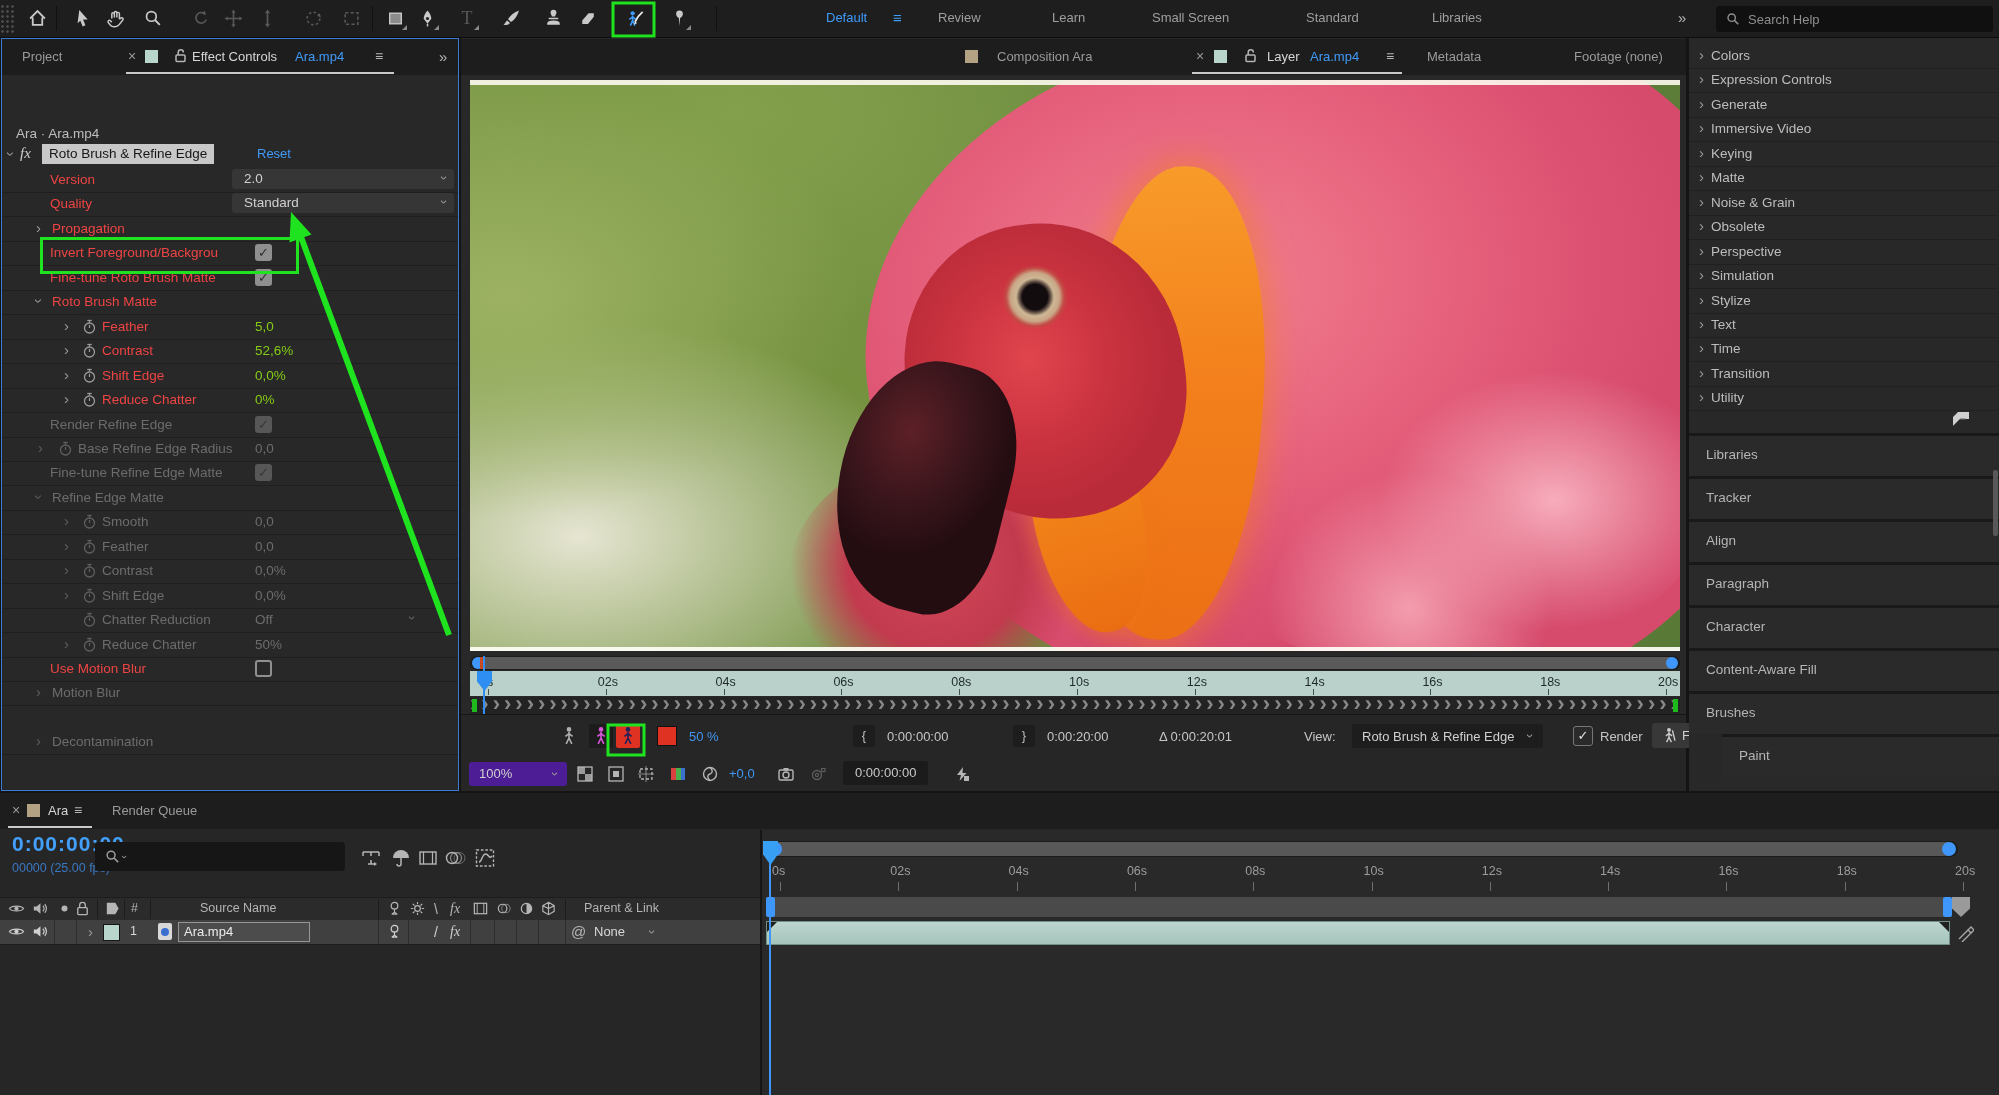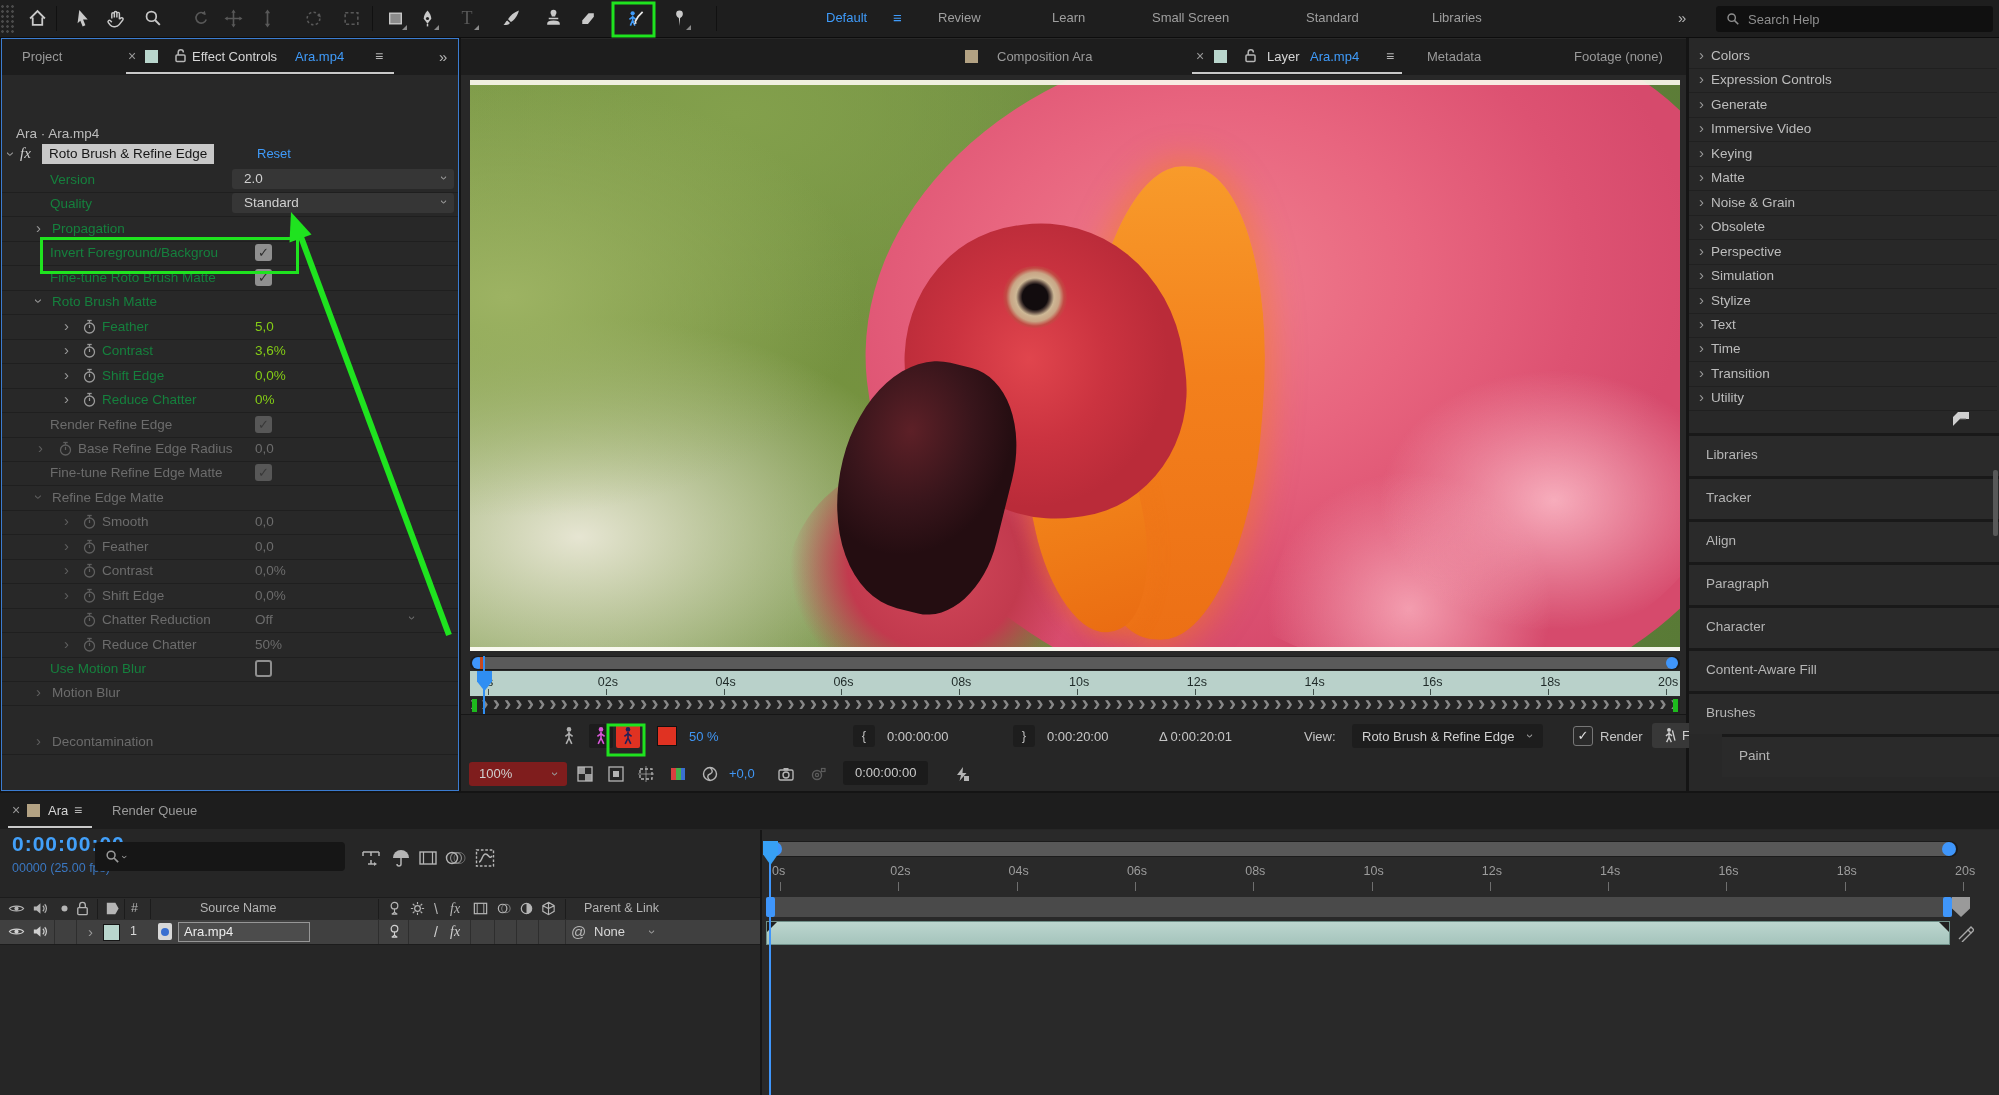--- a/index.html
+++ b/index.html
@@ -34,21 +34,21 @@
   .underline{position:absolute;height:2px;background:#c9c9c9;}
   .menu-glyph{color:#b5b5b5;font-size:14px;}
   .dbl-chev{color:#b5b5b5;font-size:15px;letter-spacing:-1px;}
   #fx-rows{left:2px;top:38px;width:456px;height:700px;}
   .srcline{position:absolute;left:14px;top:88px;color:#bdbdbd;font-size:13.5px;}
   .fxhead{position:absolute;left:0;top:105px;width:456px;height:24px;}
   .fxname{position:absolute;left:40px;top:1px;background:#c8c8c8;color:#161616;padding:2px 7px 3px;font-size:13.5px;}
   .reset{position:absolute;left:255px;top:3px;color:#3f9bfa;}
   .fxglyph{position:absolute;left:18px;top:2px;color:#cfcfcf;font-style:italic;font-family:"Liberation Serif",serif;font-size:15px;}
   .fxrow{position:absolute;left:0;width:456px;height:24px;border-bottom:1px solid rgba(0,0,0,.22);}
-  .fxrow .lbl{position:absolute;top:4px;color:#15803d;font-size:13.5px;white-space:nowrap;}
+  .fxrow .lbl{position:absolute;top:4px;color:#ef4444;font-size:13.5px;white-space:nowrap;}
   .fxrow.dis .lbl{color:#6c6c6c;}
   .twirl{position:absolute;top:4px;color:#9a9a9a;font-size:15px;line-height:14px;}
   .twirl.open{transform:rotate(90deg);}
   .sw{position:absolute;top:4px;color:#9a9a9a;}
   .fxrow.dis .sw,.fxrow.dis .twirl{color:#5f5f5f;}
   .r-group .twirl{left:34px;} .r-group .lbl{left:50px;}
   .r-prop .lbl{left:48px;}
   .r-sub .twirl{left:62px;} .r-sub .sw{left:80px;} .r-sub .lbl{left:100px;}
   .r-mid .twirl{left:36px;} .r-mid .sw{left:56px;} .r-mid .lbl{left:76px;}
   .val{position:absolute;left:253px;top:4px;font-size:13.5px;color:#c9c9c9;}
@@ -113,21 +113,21 @@
   .brace{width:22px;height:22px;background:#1d1d1d;border-radius:3px;text-align:center;line-height:22px;color:#bbb;}
   .vdd{background:#1d1d1d;border-radius:3px;height:24px;display:flex;align-items:center;padding:0 10px;color:#d0d0d0;}
   .vdd .chv{margin-left:14px;}
   .rcb{width:18px;height:18px;background:#2a2a2a;border:1px solid #777;border-radius:3px;color:#e2e2e2;text-align:center;line-height:18px;font-size:13px;}
   .fbtn{background:#383838;border-radius:3px;height:25px;display:flex;align-items:center;padding:0 10px;color:#cfcfcf;}
   
   #v-status{left:461px;top:756px;width:1225px;height:35px;background:#262626;}
   .sb{position:absolute;top:0;height:35px;display:flex;align-items:center;color:#bfbfbf;}
   .sb svg{width:18px;height:18px;stroke:#b5b5b5;fill:none;}
   .sb.dim svg{stroke:#5c5c5c;}
-  .zoomdd{background:#7f1d1d;border-radius:3px;height:24px;display:flex;align-items:center;padding:0 10px;color:#d0d0d0;width:78px;justify-content:space-between;}
+  .zoomdd{background:#4c1d95;border-radius:3px;height:24px;display:flex;align-items:center;padding:0 10px;color:#d0d0d0;width:78px;justify-content:space-between;}
   .tcbox{background:#1b1b1b;border-radius:3px;height:24px;line-height:24px;padding:0 12px;color:#c9c9c9;}
   .bluetxt{color:#4096f3;}
   
   #right-bg{left:1689px;top:38px;width:310px;height:753px;background:#282828;}
   .eprow{position:absolute;left:1689px;width:308px;height:24px;border-bottom:1px solid rgba(0,0,0,.2);}
   .eprow .twirl{left:10px;}
   .eprow .lbl{position:absolute;left:22px;top:4px;color:#bdbdbd;font-size:13.5px;}
   .corner-ic{left:1952px;top:412px;width:17px;height:15px;}
   .sidebar-bar{position:absolute;left:1689px;width:310px;height:40px;background:#2a2a2a;border-top:3px solid #191919;color:#b5b5b5;}
   .sidebar-bar span{position:absolute;left:17px;top:11px;font-size:13.5px;}
@@ -366,21 +366,21 @@
       </div>
       <div class="fxrow r-sub" style="top: 301.15px;">
         <span class="twirl">›</span>
         <span class="sw"><svg width="15" height="16" viewBox="0 0 15 16">
             <circle cx="7.5" cy="9" r="5" fill="none" stroke="currentColor" stroke-width="1.3"></circle>
             <line x1="7.5" y1="9" x2="7.5" y2="5.8" stroke="currentColor" stroke-width="1.2"></line>
             <line x1="5.3" y1="1.5" x2="9.7" y2="1.5" stroke="currentColor" stroke-width="1.3"></line>
             <line x1="7.5" y1="1.5" x2="7.5" y2="3.6" stroke="currentColor" stroke-width="1.2"></line>
           </svg></span>
         <span class="lbl">Contrast</span>
-        <span class="val link">3,6%</span>
+        <span class="val link">52,6%</span>
       </div>
       <div class="fxrow r-sub" style="top: 325.6px;">
         <span class="twirl">›</span>
         <span class="sw"><svg width="15" height="16" viewBox="0 0 15 16">
             <circle cx="7.5" cy="9" r="5" fill="none" stroke="currentColor" stroke-width="1.3"></circle>
             <line x1="7.5" y1="9" x2="7.5" y2="5.8" stroke="currentColor" stroke-width="1.2"></line>
             <line x1="5.3" y1="1.5" x2="9.7" y2="1.5" stroke="currentColor" stroke-width="1.3"></line>
             <line x1="7.5" y1="1.5" x2="7.5" y2="3.6" stroke="currentColor" stroke-width="1.2"></line>
           </svg></span>
         <span class="lbl">Shift Edge</span>

